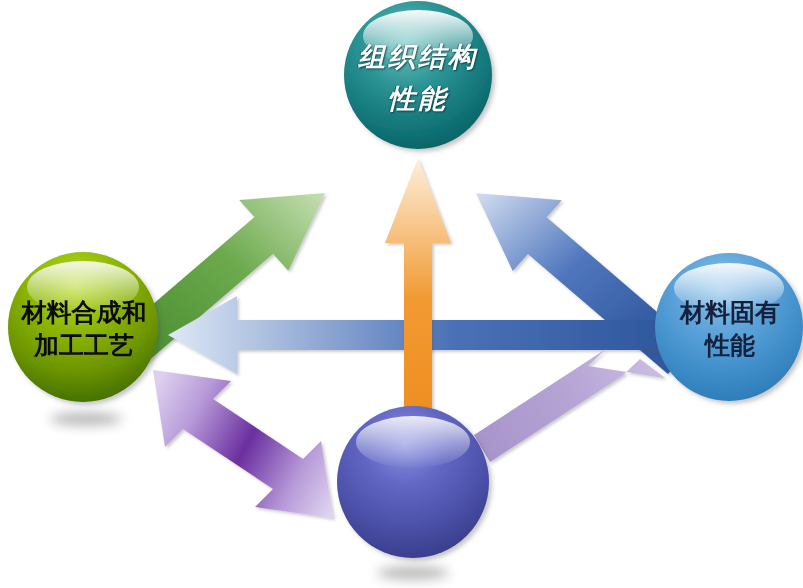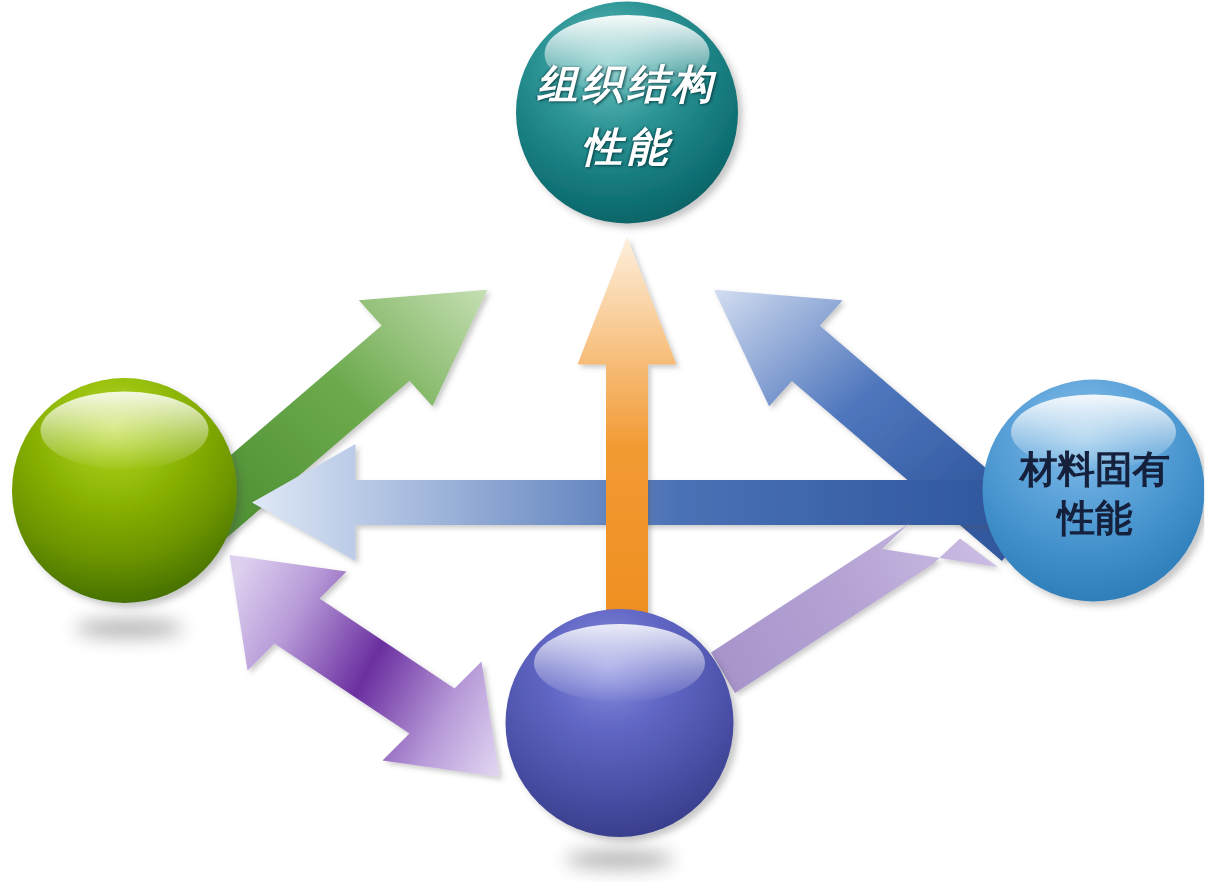--- a/index.html
+++ b/index.html
@@ -207,18 +207,20 @@
 
     <g>
       <circle cx="413" cy="482" r="76" fill="url(#grad-bottom)" filter="url(#sphere-shadow)"></circle>
       <ellipse cx="413" cy="442" rx="57" ry="26" fill="url(#gloss-bottom)"></ellipse>
     </g>
   </svg>
 
   <div class="node-label label-top" style="left: 318px; top: 36px; width: 200px;">组织结构
 性能</div>
 
+  <div class="node-label label-left" style="left: 0px; top: 296px; width: 168px;">材料合成和
+加工工艺</div>
 
   <div class="node-label label-right" style="left: 654px; top: 296px; width: 152px;">材料固有
 性能</div>
 
 
 </div>
 
 </body></html>

